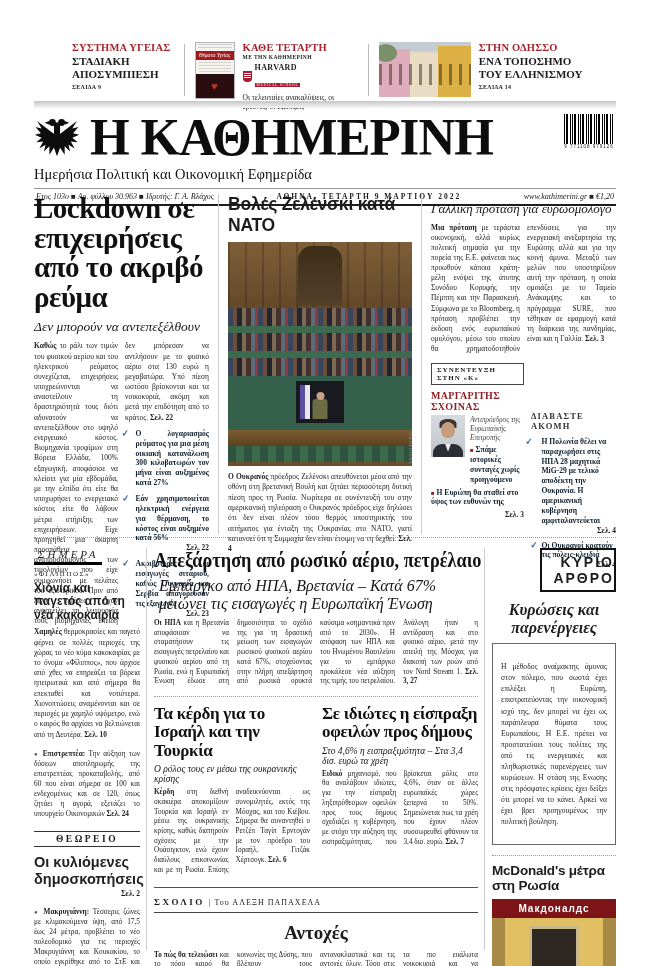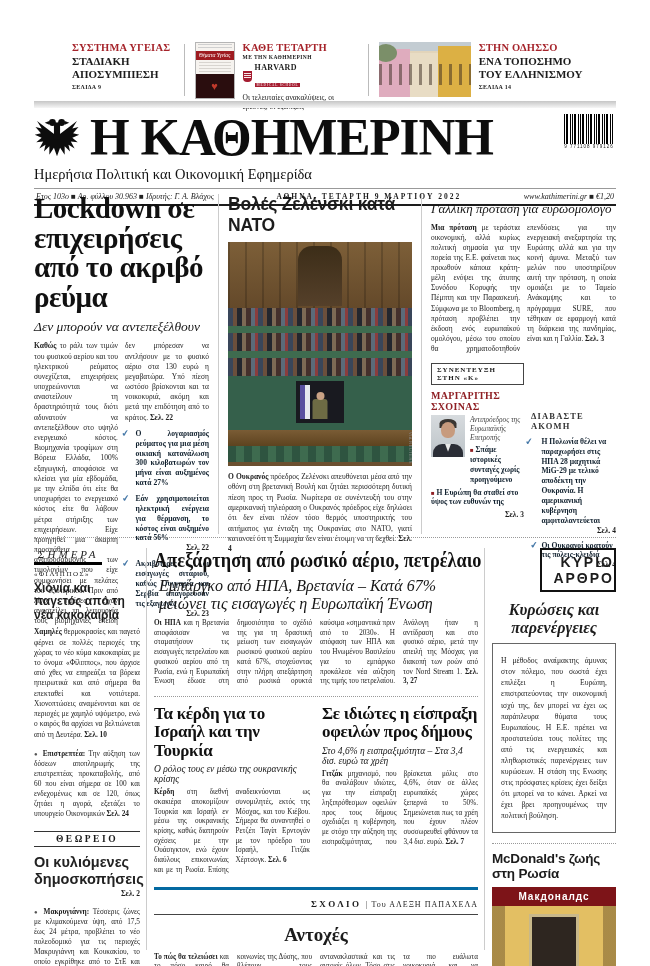--- a/index.html
+++ b/index.html
@@ -124,30 +124,30 @@
   .ms-head { font-size:21px; font-weight:bold; white-space:nowrap; transform:scaleX(.87); transform-origin:left; color:#111; }
   .ms-sub { font-style:italic; font-size:16px; margin:4px 5px 6px; color:#161616; }
   .bodycols4 { column-count:4; column-gap:8px; font-size:7.2px; line-height:1.35; text-align:justify; color:#222; }
   .dots2 { margin:9px 0 8px; }
   .substories { display:flex; gap:12px; }
   .substory { flex:1; }
   .ss-head { font-size:17px; font-weight:bold; line-height:1.08; letter-spacing:-.3px; color:#111; }
   .ss-sub { font-style:italic; font-size:9.5px; margin:4px 0 4px; color:#161616; }
   .ss-body { column-count:2; column-gap:7px; font-size:7.2px; line-height:1.35; text-align:justify; color:#222; }
   .sxolio { margin-top:11px; }
-  .sx-head { border-top:3px solid #0369a1; border-bottom:1px solid #444; text-align:right; padding:3px 0; }
+  .sx-head { border-top:1px solid #0369a1; border-bottom:1px solid #444; text-align:left; padding:3px 0; }
   .sx-label { font-size:9px; letter-spacing:2.5px; font-weight:bold; }
   .sx-sep { font-size:9px; color:#555; margin:0 4px; }
   .sx-byline { font-size:8px; letter-spacing:1px; }
   .sx-title { text-align:center; font-size:19px; font-weight:600; margin:9px 0 7px; }
 
   .right-band { position:absolute; top:548px; left:492px; right:34px; }
   .ky-label { border:2px solid #111; text-align:right; padding:4px 0; font-size:14px; font-weight:bold; letter-spacing:2px; font-family:"Liberation Sans",sans-serif;margin-left:48px; }
   .ky-title { font-style:italic; font-size:16px; font-weight:600; text-align:center; line-height:1.1; margin:9px 0 7px; }
-  .ky-body { border:1px solid #666; padding:11px 8px; font-size:7.6px; line-height:1.46; text-align:justify; color:#222; }
+  .ky-body { border:1px solid #666; padding:17px 8px; font-size:7.6px; line-height:1.46; text-align:justify; color:#222; }
   .dots3 { margin:10px 0 7px; }
   .mc-head { font-family:"Liberation Sans",sans-serif; font-size:13.5px; font-weight:bold; letter-spacing:-.2px; }
   .ph-mc { position:relative; width:100%; height:148px; margin:6px 0 5px; overflow:hidden; }
   .mc-sign { height:19px; background:#7d1418; color:#fff; font-family:"Liberation Sans",sans-serif; font-weight:bold; font-size:10px; letter-spacing:1px; text-align:center; line-height:19px; }
   .mc-facade { position:relative; height:109px; background:#e3bf63; }
   .mc-facade::before { content:""; position:absolute; inset:0; background:linear-gradient(90deg, rgba(60,40,20,.35) 0 13px, transparent 13px calc(100% - 13px), rgba(60,40,20,.35) calc(100% - 13px)); }
   .mc-door { position:absolute; left:50%; top:8px; transform:translateX(-50%); width:50px; height:94px; background:#2e2620; border:3px solid #c8b88a; border-bottom:none; }
   .mc-fig { position:absolute; bottom:0; border-radius:3px 3px 0 0; }
   .mc-fig.red { left:44px; width:10px; height:24px; background:#b33a2c; }
   .mc-fig.white { left:68px; width:9px; height:23px; background:#ddd8cf; }
@@ -351,41 +351,41 @@
         <div class="ss-head">Τα κέρδη για το Ισραήλ και την Τουρκία</div>
         <div class="ss-sub">Ο ρόλος τους εν μέσω της ουκρανικής κρίσης</div>
         <div class="ss-body">
           <span class="lead">Κέρδη</span><span> στη διεθνή σκακιέρα αποκομίζουν Τουρκία και Ισραήλ εν μέσω της ουκρανικής κρίσης, καθώς διατηρούν σχέσεις με την Ουάσιγκτον, ενώ έχουν διαύλους επικοινωνίας και με τη Ρωσία. Επίσης αναδεικνύονται ως συνομιλητές, εκτός της Μόσχας, και του Κιέβου. Σήμερα θα συναντηθεί ο Ρετζέπ Ταγίπ Ερντογάν με τον πρόεδρο του Ισραήλ, Γιτζάκ Χέρτσογκ. </span><span class="pg">Σελ. 6</span>
         </div>
       </div>
       <div class="substory">
         <div class="ss-head">Σε ιδιώτες η είσπραξη οφειλών προς δήμους</div>
         <div class="ss-sub">Στο 4,6% η εισπραξιμότητα – Στα 3,4 δισ. ευρώ τα χρέη</div>
         <div class="ss-body">
-          <span class="lead">Γιτζάκ</span><span> μηχανισμό, που θα αναλάβουν ιδιώτες, για την είσπραξη ληξιπρόθεσμων οφειλών προς τους δήμους σχεδιάζει η κυβέρνηση, με στόχο την αύξηση της εισπραξιμότητας, που βρίσκεται μόλις στο 4,6%, όταν σε άλλες ευρωπαϊκές χώρες ξεπερνά το 50%. Σημειώνεται πως τα χρέη που έχουν πλέον συσσωρευθεί φθάνουν τα 3,4 δισ. ευρώ. </span><span class="pg">Σελ. 7</span>
+          <span class="lead">Ειδικό</span><span> μηχανισμό, που θα αναλάβουν ιδιώτες, για την είσπραξη ληξιπρόθεσμων οφειλών προς τους δήμους σχεδιάζει η κυβέρνηση, με στόχο την αύξηση της εισπραξιμότητας, που βρίσκεται μόλις στο 4,6%, όταν σε άλλες ευρωπαϊκές χώρες ξεπερνά το 50%. Σημειώνεται πως τα χρέη που έχουν πλέον συσσωρευθεί φθάνουν τα 3,4 δισ. ευρώ. </span><span class="pg">Σελ. 7</span>
         </div>
       </div>
     </div>
     <div class="sxolio">
       <div class="sx-head">
         <span class="sx-label">ΣΧΟΛΙΟ</span><span class="sx-sep">|</span><span class="sx-byline">Του ΑΛΕΞΗ ΠΑΠΑΧΕΛΑ</span>
       </div>
       <div class="sx-title">Αντοχές</div>
       <div class="bodycols4">
         <span class="lead">Το πώς θα τελειώσει</span><span> και το πόσο καιρό θα κρατήσει ο πόλεμος στην Ουκρανία κανείς δεν μπορεί να το προβλέψει με ασφάλεια. Εκείνο που είναι βέβαιο είναι ότι η δοκιμασία θα είναι μακρά και επώδυνη για όλους, τόσο στη γειτονιά μας όσο και στην Ευρώπη συνολικότερα. Οι κυρώσεις εναντίον της Ρωσίας δεν είναι ανώδυνες για τις κοινωνίες της Δύσης, που βλέπουν τους λογαριασμούς της ενέργειας και τις τιμές στο σούπερ μάρκετ να ανεβαίνουν από τη μία μέρα στην άλλη. Πόσο θα αντέξουν οι κοινωνίες μας αυτή την πίεση είναι ένα ερώτημα που απασχολεί κάθε δυτική κυβέρνηση, γιατί ο πληθωρισμός και το υψηλό κόστος ζωής δοκιμάζουν τα αντανακλαστικά και τις αντοχές όλων. Τόσο στις ΗΠΑ όσο και στην Ευρώπη τα περιθώρια είναι στενά και κανείς δεν γνωρίζει πόσο θα διαρκέσει αυτή η δοκιμασία ούτε ποιο θα είναι το τελικό της κόστος. Η Ελλάδα οφείλει να θωρακίσει την οικονομία και την κοινωνία της, ώστε να αντέξει τις αναταράξεις που έρχονται, να στηρίξει τα πιο ευάλωτα νοικοκυριά και να κρατήσει ταυτόχρονα ψύχραιμη και σταθερή στάση στα εθνικά θέματα. Οι καιροί απαιτούν νηφαλιότητα, σχέδιο και εθνική συνεννόηση, γιατί οι αντοχές μιας χώρας δεν μετριούνται μόνο στα πεδία των μαχών αλλά και στην καθημερινότητα των πολιτών της.</span>
       </div>
     </div>
   </div>
 
   <div class="right-band">
     <div class="ky-label">ΚΥΡΙΟ ΑΡΘΡΟ</div>
     <div class="ky-title">Κυρώσεις και παρενέργειες</div>
     <div class="ky-body">Η μέθοδος αναίμακτης άμυνας στον πόλεμο, που σωστά έχει επιλέξει η Ευρώπη, επιστρατεύοντας την οικονομική ισχύ της, δεν μπορεί να έχει ως παράπλευρα θύματα τους Ευρωπαίους. Η Ε.Ε. πρέπει να προστατεύσει τους πολίτες της από τις ενεργειακές και πληθωριστικές παρενέργειες των κυρώσεων. Η στάση της Ενωσης στις πρόσφατες κρίσεις έχει δείξει ότι μπορεί να το κάνει. Αρκεί να έχει βρει προηγουμένως την πολιτική βούληση.</div>
     <div class="dots dots3"></div>
-    <div class="mc-head">McDonald's ζωής στη Ρωσία</div>
+    <div class="mc-head">McDonald's μέτρα στη Ρωσία</div>
     <div class="ph-mc">
       <div class="mc-sign">Макдоналдс</div>
       <div class="mc-facade">
         <div class="mc-door"></div>
 
         <div class="mc-fig red"></div>
 
         <div class="mc-fig white"></div>
       </div>
 

